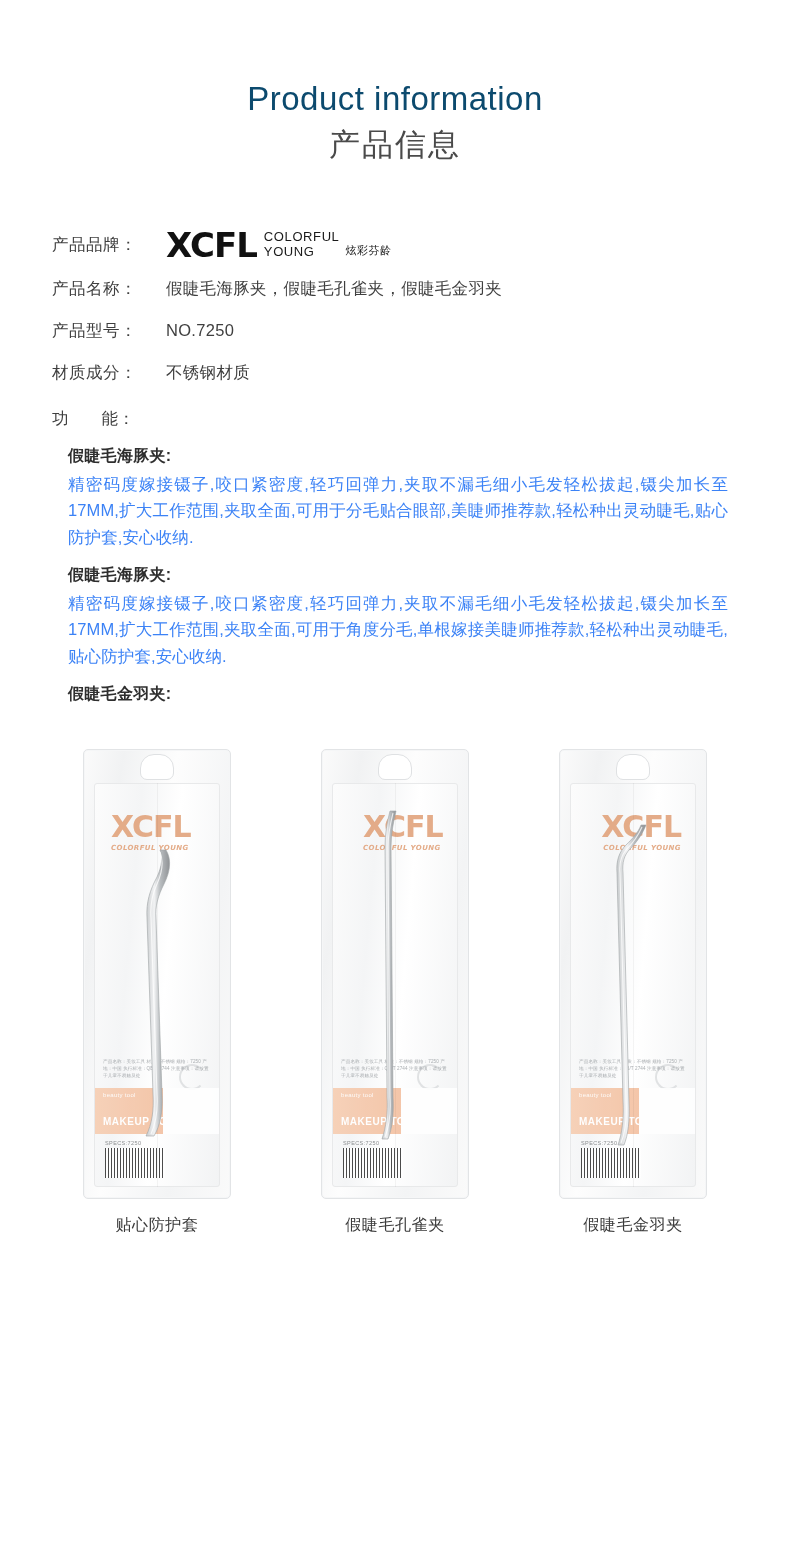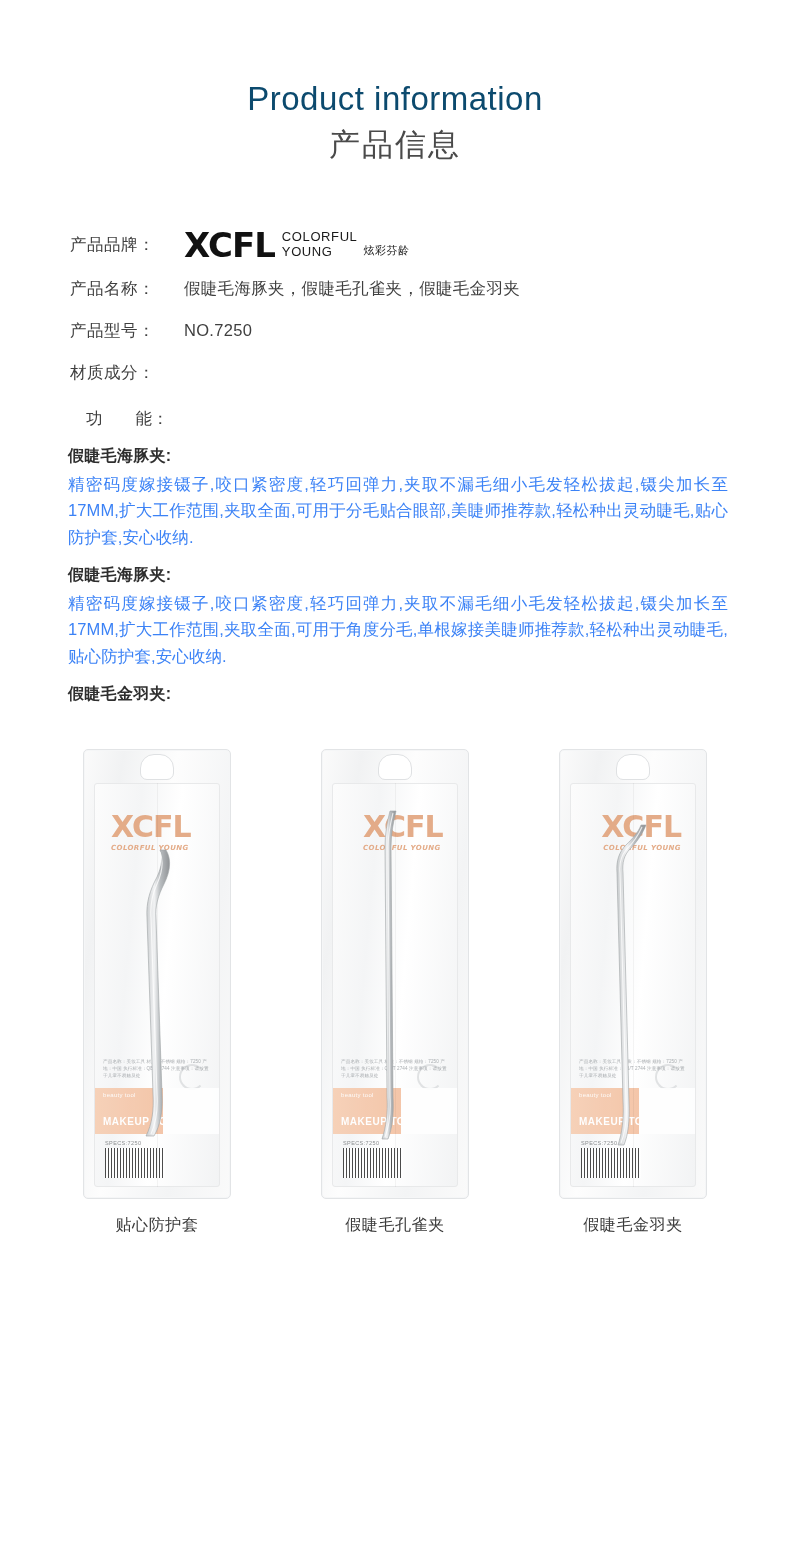--- a/index.html
+++ b/index.html
@@ -33,38 +33,37 @@
     font-weight: 400;
     letter-spacing: 2px;
     color: #4a4a4a;
     margin-top: 6px;
     line-height: 1.3;
   }
 
   
   .specs {
     margin-top: 62px;
-    padding-left: 70px;
+    padding-left: 52px;
     padding-right: 60px;
   }
   .spec-row {
     display: flex;
     align-items: center;
     margin-bottom: 20px;
     font-size: 16.5px;
     color: #3f3f3f;
   }
   .spec-label {
     flex: 0 0 auto;
     width: 104px;
     letter-spacing: 0.5px;
   }
   .spec-label.spaced {
     letter-spacing: 0;
-    margin-left: 16px;
   }
   .spec-value {
     flex: 1 1 auto;
     padding-left: 10px;
     letter-spacing: 0.3px;
   }
   .spec-row.brand-row { margin-bottom: 16px; }
   .spec-row.func-row { margin-bottom: 16px; margin-top: 24px;}
 
   
@@ -323,20 +322,21 @@
     <div class="spec-value">假睫毛海豚夹，假睫毛孔雀夹，假睫毛金羽夹</div>
   </div>
 
   <div class="spec-row">
     <div class="spec-label">产品型号：</div>
     <div class="spec-value">NO.7250</div>
   </div>
 
   <div class="spec-row">
     <div class="spec-label">材质成分：</div>
+    <div class="spec-value">不锈钢材质</div>
   </div>
 
   <div class="spec-row func-row">
     <div class="spec-label spaced">功　　能：</div>
   </div>
 
 </div>
 
 <div class="features">
 

